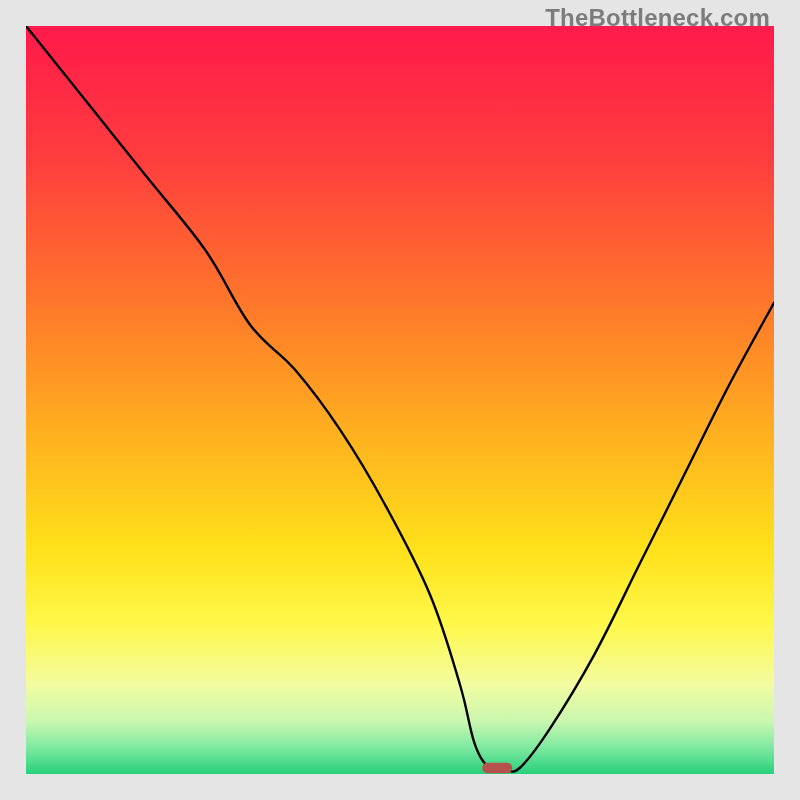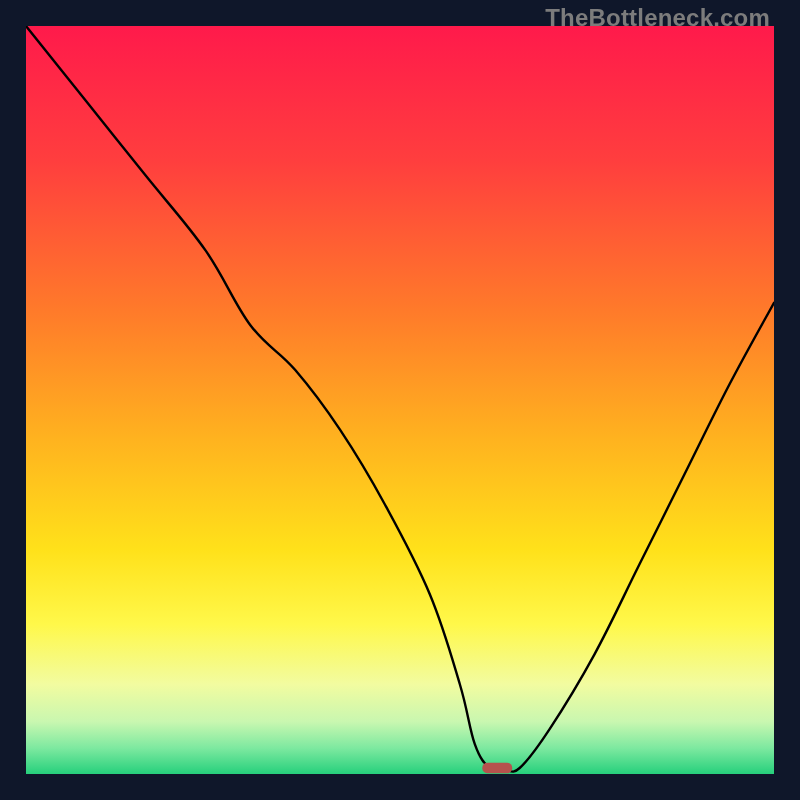--- a/index.html
+++ b/index.html
@@ -9,21 +9,21 @@
     height: 800px;
     background: #000;
     overflow: hidden;
   }
   .frame {
     position: absolute;
     left: 0;
     top: 0;
     width: 800px;
     height: 800px;
-    background: #0f172a;
+    background: #e5e5e5;
   }
   .plot {
     position: absolute;
     left: 26px;
     top: 26px;
     width: 748px;
     height: 748px;
     overflow: visible;
   }
   .watermark {

